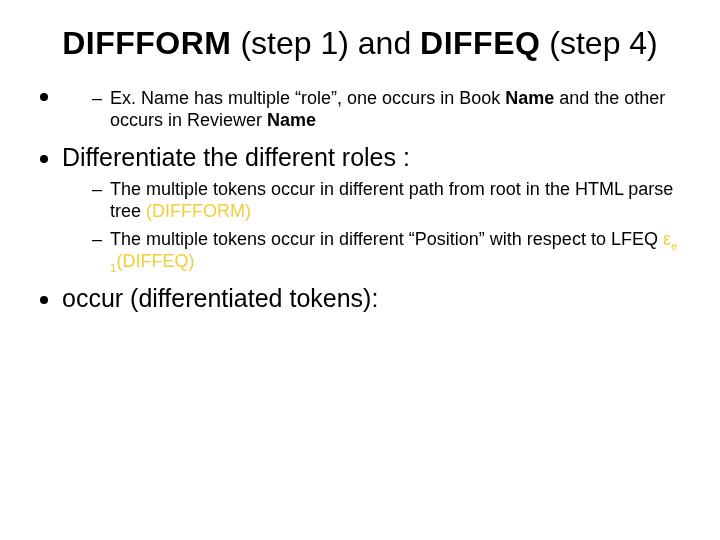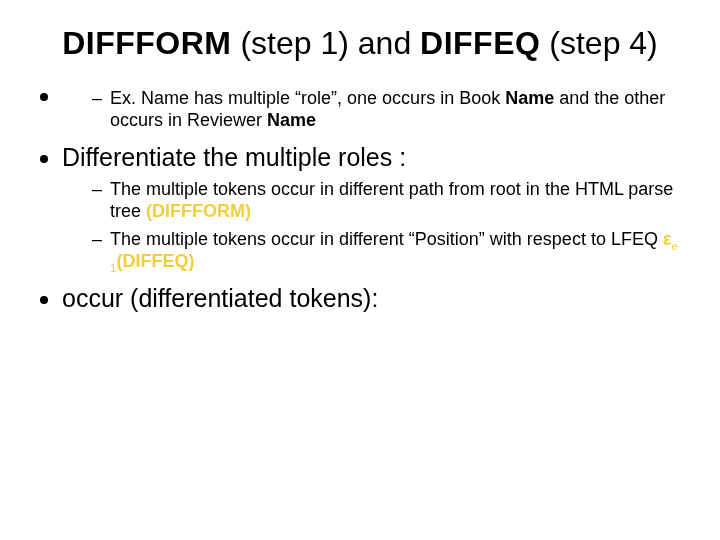--- a/index.html
+++ b/index.html
@@ -52,21 +52,21 @@
     padding-left: 18px;
   }
   ul.sub > li::before {
     content: "–";
     position: absolute;
     left: 0;
     top: 0;
   }
   .codebold {
     font-family: Verdana, Arial, sans-serif;
-    font-weight: 700;
+    font-weight: 400;
   }
   .hl {
     color: #f2cf3a;
   }
   sub {
     font-size: 0.65em;
     vertical-align: sub;
     line-height: 0;
   }
   sup {
@@ -88,21 +88,21 @@
 
     <li>
       <ul class="sub">
         <li>
           <span>Ex. Name has multiple “role”, one occurs in Book </span><b>Name</b><span> and the other occurs in Reviewer </span><b>Name</b>
         </li>
       </ul>
     </li>
 
     <li>
-      <span>Differentiate the multiple roles :</span>
+      <span>Differentiate the different roles :</span>
       <ul class="sub">
         <li>
           <span>The multiple tokens occur in different path from root in the HTML parse tree </span><span class="codebold hl">(DIFFFORM)</span>
         </li>
         <li>
           <span>The multiple tokens occur in different “Position” with respect to LFEQ </span><span class="hl"><span class="codebold">ε</span><sub>e 1</sub><span class="codebold">(DIFFEQ)</span></span>
         </li>
       </ul>
     </li>
 

